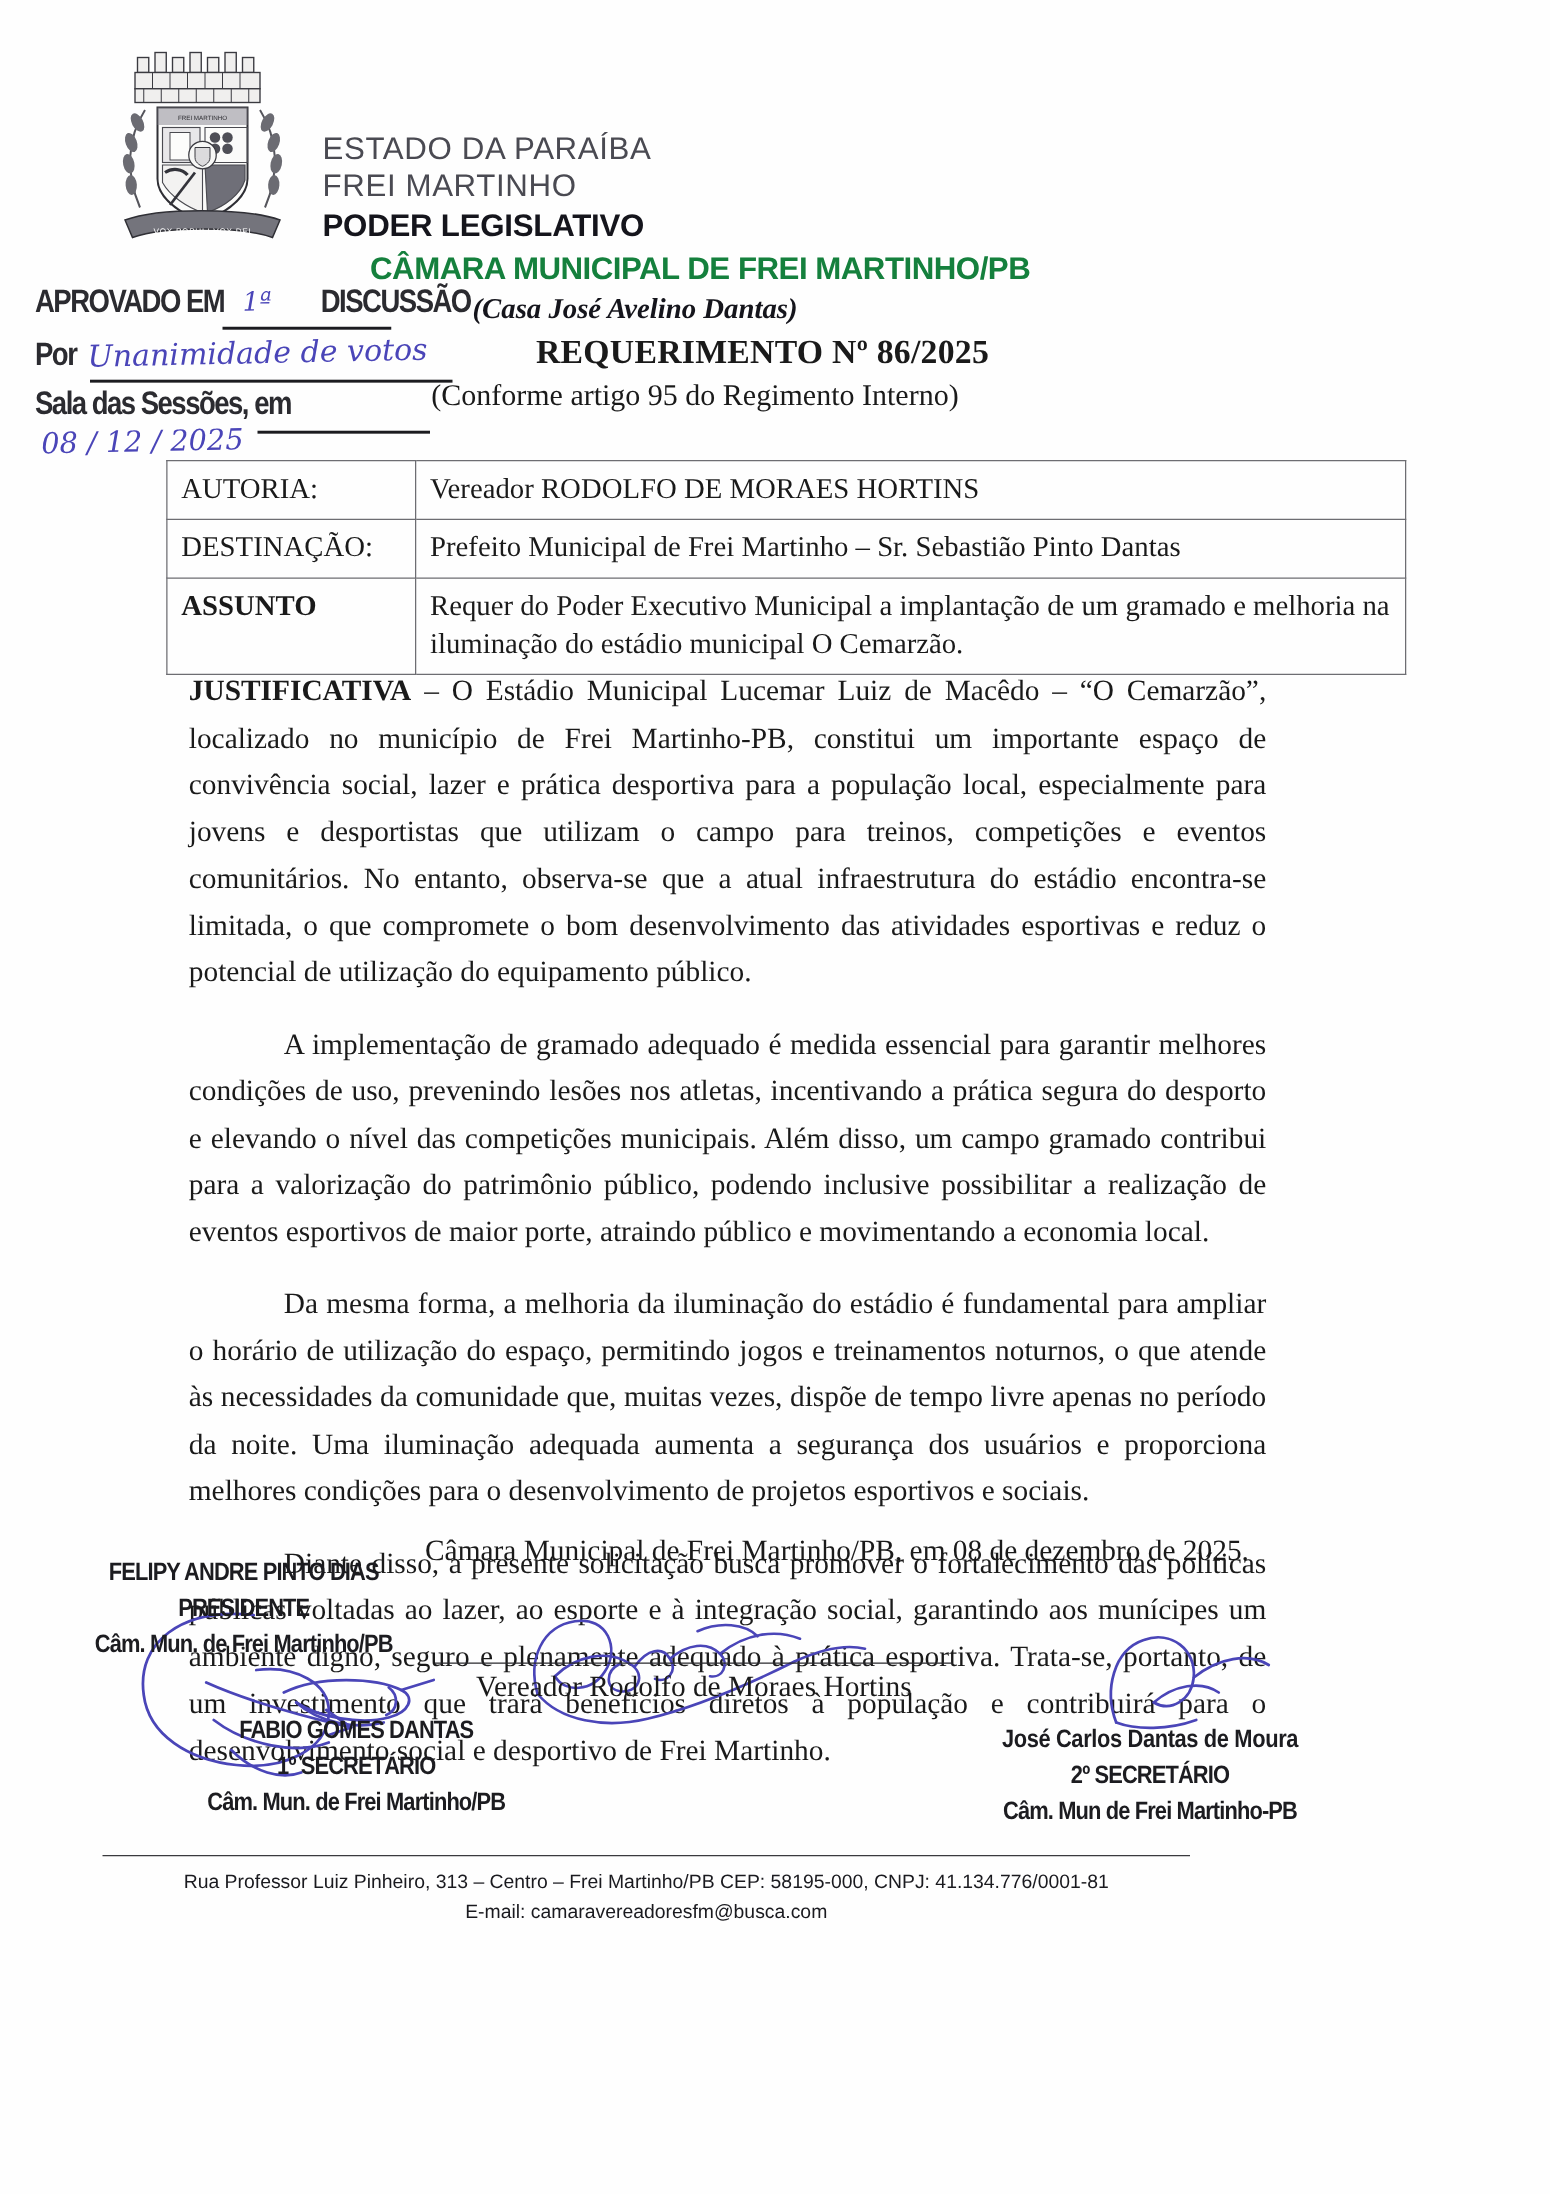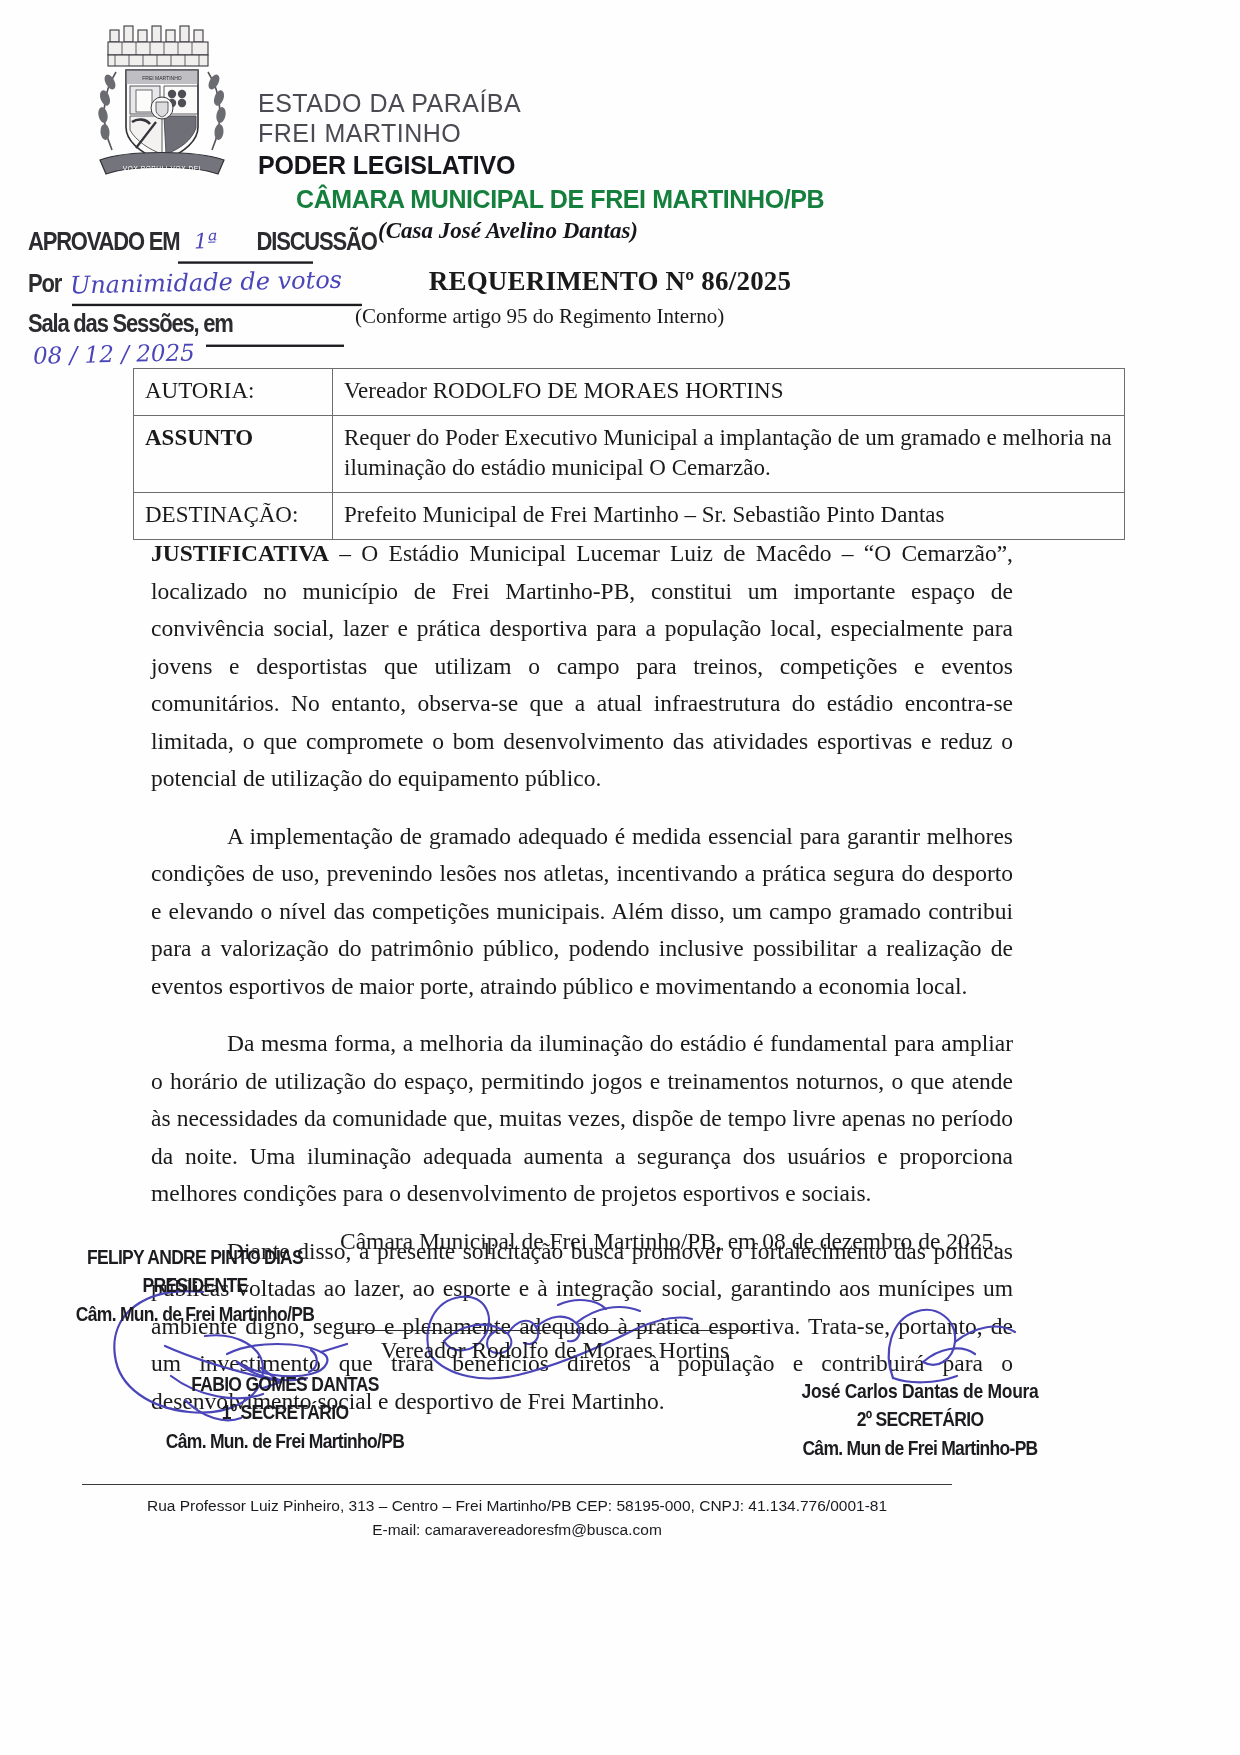--- a/index.html
+++ b/index.html
@@ -13,21 +13,21 @@
     height: 1755px;
     background: #fefefe;
     font-family: "Liberation Serif", serif;
     color: #1a1a1a;
     overflow: hidden;
   }
 
   
   .header {
     position: absolute;
-    left: 0; top: 8px;
+    left: 0; top: 24px;
     width: 1240px;
     height: 210px;
   }
   .crest {
     position: absolute;
     left: 86px; top: 14px;
     width: 150px; height: 160px;
   }
   .header-text {
     position: absolute;
@@ -105,22 +105,22 @@
     position: absolute;
     left: 400px; top: 266px;
     width: 420px;
     text-align: center;
     font-size: 27px;
     font-weight: bold;
     letter-spacing: 0.2px;
   }
   .req-sub {
     position: absolute;
-    left: 355px; top: 304px;
-    font-size: 21px;
+    left: 345px; top: 304px;
+    font-size: 24px;
   }
 
   
   .info-table {
     position: absolute;
     left: 133px; top: 368px;
     width: 992px;
     border-collapse: collapse;
   }
   .info-table td {
@@ -321,26 +321,26 @@
   <div class="req-title">REQUERIMENTO Nº 86/2025</div>
   <div class="req-sub">(Conforme artigo 95 do Regimento Interno)</div>
 
   <table class="info-table">
     <tbody>
         <tr>
       <td class="key">AUTORIA:</td>
       <td class="val">Vereador RODOLFO DE MORAES HORTINS</td>
     </tr>
     <tr>
+      <td class="key">DESTINAÇÃO:</td>
+      <td class="val">Prefeito Municipal de Frei Martinho – Sr. Sebastião Pinto Dantas</td>
+    </tr>
+    <tr>
       <td class="key bold">ASSUNTO</td>
       <td class="val">Requer do Poder Executivo Municipal a implantação de um gramado e melhoria na iluminação do estádio municipal O Cemarzão.</td>
-    </tr>
-    <tr>
-      <td class="key">DESTINAÇÃO:</td>
-      <td class="val">Prefeito Municipal de Frei Martinho – Sr. Sebastião Pinto Dantas</td>
     </tr>
   </tbody>
     </table>
 
   <div class="body-text">
     <p><span class="lead">JUSTIFICATIVA</span><span> – O Estádio Municipal Lucemar Luiz de Macêdo – “O Cemarzão”, localizado no município de Frei Martinho-PB, constitui um importante espaço de convivência social, lazer e prática desportiva para a população local, especialmente para jovens e desportistas que utilizam o campo para treinos, competições e eventos comunitários. No entanto, observa-se que a atual infraestrutura do estádio encontra-se limitada, o que compromete o bom desenvolvimento das atividades esportivas e reduz o potencial de utilização do equipamento público.</span></p>
     <p class="indent">A implementação de gramado adequado é medida essencial para garantir melhores condições de uso, prevenindo lesões nos atletas, incentivando a prática segura do desporto e elevando o nível das competições municipais. Além disso, um campo gramado contribui para a valorização do patrimônio público, podendo inclusive possibilitar a realização de eventos esportivos de maior porte, atraindo público e movimentando a economia local.</p>
     <p class="indent">Da mesma forma, a melhoria da iluminação do estádio é fundamental para ampliar o horário de utilização do espaço, permitindo jogos e treinamentos noturnos, o que atende às necessidades da comunidade que, muitas vezes, dispõe de tempo livre apenas no período da noite. Uma iluminação adequada aumenta a segurança dos usuários e proporciona melhores condições para o desenvolvimento de projetos esportivos e sociais.</p>
     <p class="indent">Diante disso, a presente solicitação busca promover o fortalecimento das políticas públicas voltadas ao lazer, ao esporte e à integração social, garantindo aos munícipes um ambiente digno, seguro e plenamente adequado à prática esportiva. Trata-se, portanto, de um investimento que trará benefícios diretos à população e contribuirá para o desenvolvimento social e desportivo de Frei Martinho.</p>
   </div>

